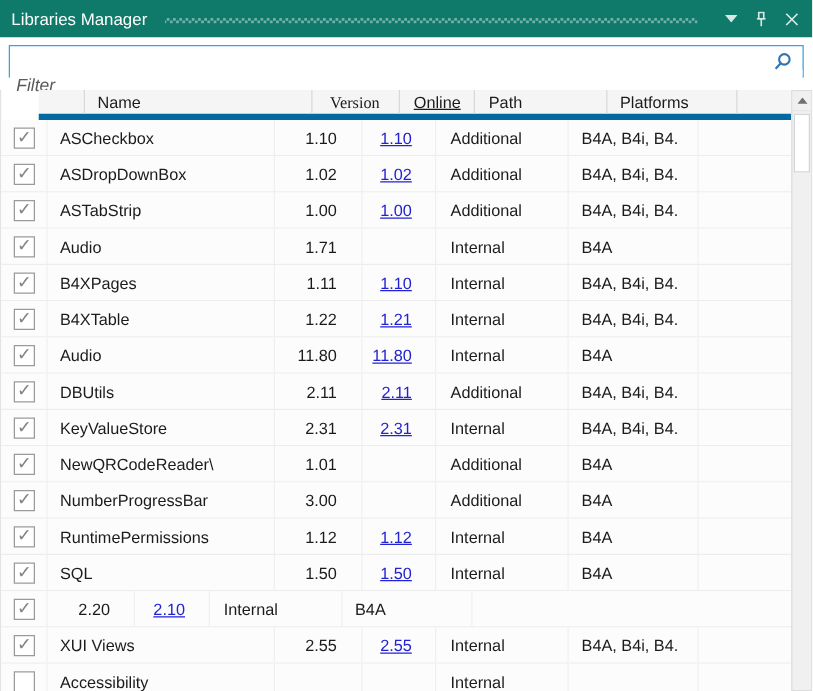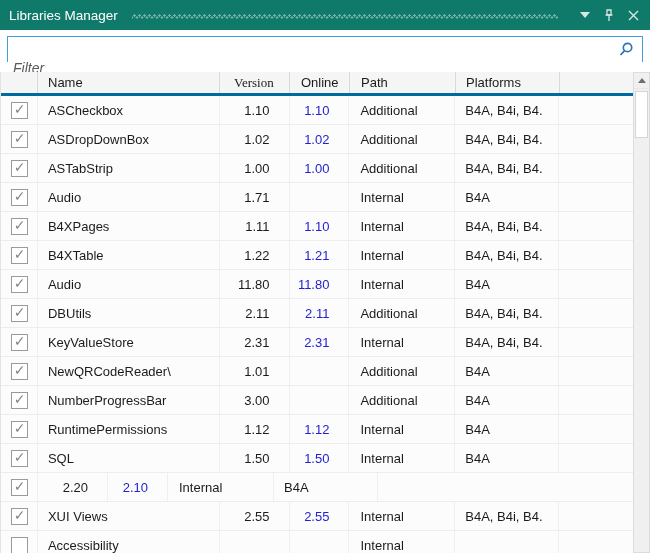--- a/index.html
+++ b/index.html
@@ -29,29 +29,29 @@
   .filter-box input { flex:1; height:100%; border:none; outline:none; padding:0 28px 0 5px;
                       font-size:14px; font-family:"Liberation Sans", sans-serif; color:#14532d;margin-top:37px; }
   .filter-box input::placeholder { font-style:italic; color:#5a5a5a; opacity:1; }
   .search-icon { position:absolute; right:7px; top:4px; }
 
   
   .grid { position:absolute; left:0; top:72px; width:633px; bottom:0; overflow:hidden;
           border-left:1px solid #e3e3e3; }
   .tr { display:flex; height:29px; align-items:center; background:#fcfcfc;
         border-bottom:1px solid #ededed; }
-  .thead { height:24px; background:#f5f5f5; border-bottom:3px solid #0369a1; }
+  .thead { height:24px; background:#f5f5f5; border-bottom:5px solid #0369a1;margin-left:30px; }
   .thead .td { height:100%; display:flex; align-items:center; border-right:1px solid #d9d9d9;
                font-size:13px; color:#1b1b1b; }
   .td { height:100%; display:flex; align-items:center; overflow:hidden; white-space:nowrap;
         border-right:1px solid #efefef; font-size:13px; color:#1b1b1b; }
   .col-check    { width:37px;  justify-content:flex-start; }
   .col-name     { width:182px; padding-left:10px; }
   .col-version  { width:70px;  justify-content:flex-end; padding-right:19px; }
-  .col-online   { width:60px;  justify-content:flex-end; padding-right:19px; color:#2222D2; }
+  .col-online   { width:60px;  justify-content:flex-end; padding-right:19px; color:#2222D2;text-decoration:underline; }
   .col-path     { width:106px; padding-left:11px; }
   .col-platform { width:104px; padding-left:10px; }
   .col-comment  { width:74px;  border-right:none; }
   .thead .col-version, .thead .col-online { justify-content:flex-start; color:#1b1b1b; }
   .thead .col-version { padding-left:14px;font-family:Liberation Serif, serif; }
   .thead .col-online  { padding-left:11px; }
 
   .cb { width:17px; height:17px; margin-left:10px; border:1px solid #9a9a9a; background:#fff;
         display:flex; align-items:center; justify-content:center; }
   .cb .mark { font-size:14px; line-height:1; color:#848484; transform:translateY(-1px); }

